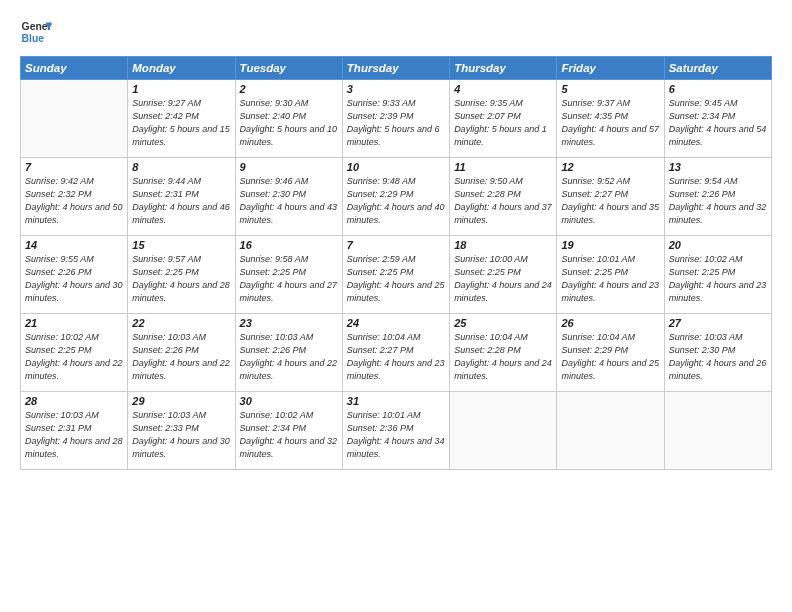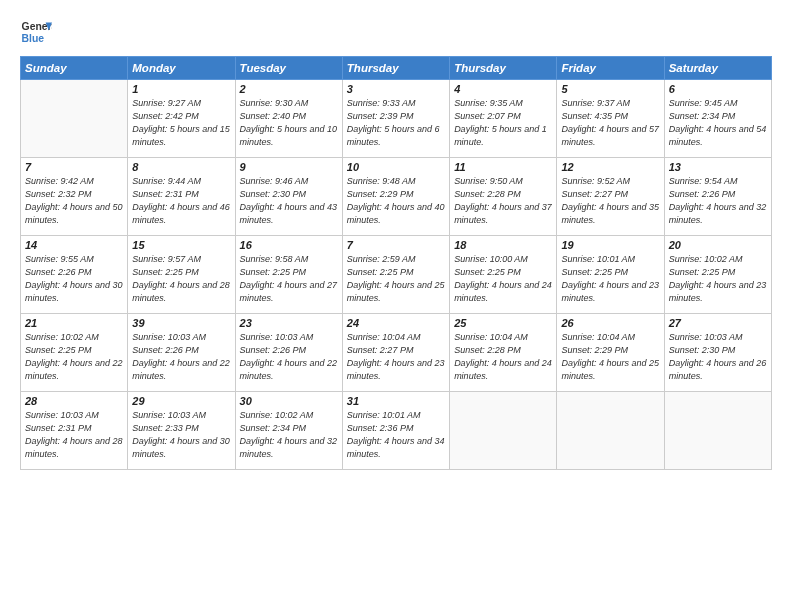--- a/index.html
+++ b/index.html
@@ -263,21 +263,21 @@
         </tr>
         <tr>
           <td>
             <span class="day-number">21</span>
             <div class="day-info">Sunrise: 10:02 AM
 Sunset: 2:25 PM
 Daylight: 4 hours
 and 22 minutes.</div>
           </td>
           <td>
-            <span class="day-number">39</span>
+            <span class="day-number">22</span>
             <div class="day-info">Sunrise: 10:03 AM
 Sunset: 2:26 PM
 Daylight: 4 hours
 and 22 minutes.</div>
           </td>
           <td>
             <span class="day-number">23</span>
             <div class="day-info">Sunrise: 10:03 AM
 Sunset: 2:26 PM
 Daylight: 4 hours

